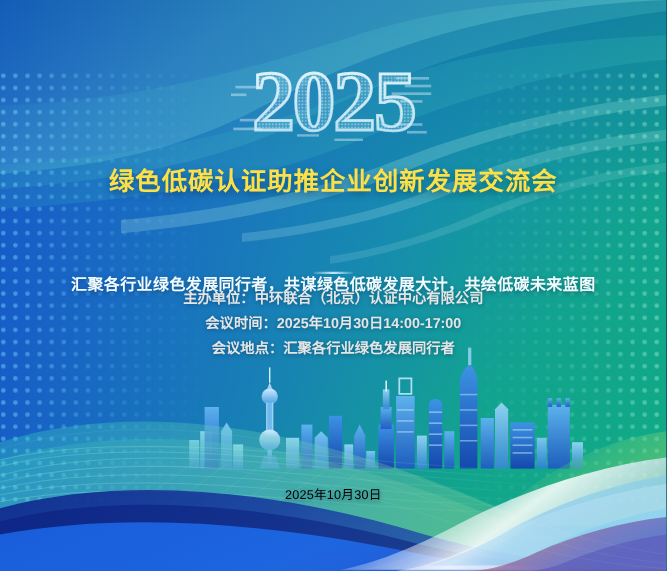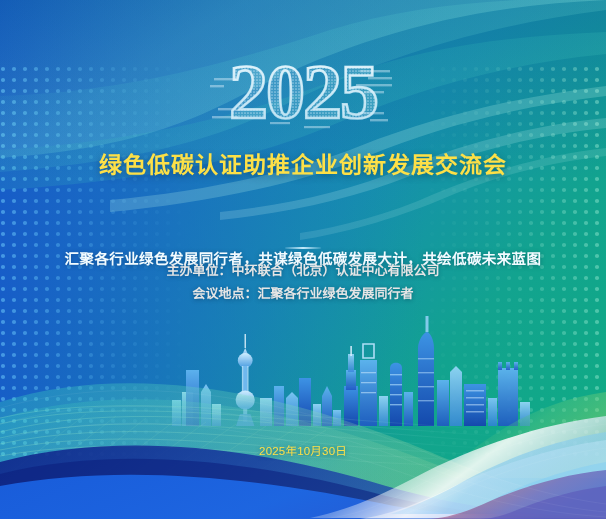--- a/index.html
+++ b/index.html
@@ -64,21 +64,21 @@
     color:#e5e5e5;
     text-shadow:0 1px 4px rgba(4,40,70,.45);
     white-space:nowrap;
   }
   .details .row{display:block;}
 
   .footer{
     position:absolute;top:444px;left:0;right:0;
     z-index:45;
     text-align:center;
-    color:#fde047;
+    color:#000000;
     text-shadow:0 1px 4px rgba(10,50,90,.5);
   }
   .footer .f-date{display:block;font-size:11.5px;line-height:15px;letter-spacing:.2px;}
   .footer .f-city{display:block;font-size:11.5px;line-height:16px;letter-spacing:.2px;}
 </style>
 </head>
 <body>
 
 <div class="stage">
 
@@ -418,20 +418,21 @@
         </g>
       </svg>
     </div>
 
     <div class="main-title">绿色低碳认证助推企业创新发展交流会</div>
     <div class="sub-title">汇聚各行业绿色发展同行者，共谋绿色低碳发展大计，共绘低碳未来蓝图</div>
     <div class="divider"></div>
 
     <div class="details">
       <span class="row">主办单位：中环联合（北京）认证中心有限公司</span>
+      <span class="row">会议时间：2025年10月30日14:00-17:00</span>
       <span class="row">会议地点：汇聚各行业绿色发展同行者</span>
     </div>
   </div>
 
   <div class="footer">
     <span class="f-date">2025年10月30日</span>
   </div>
 
 </div>
 

